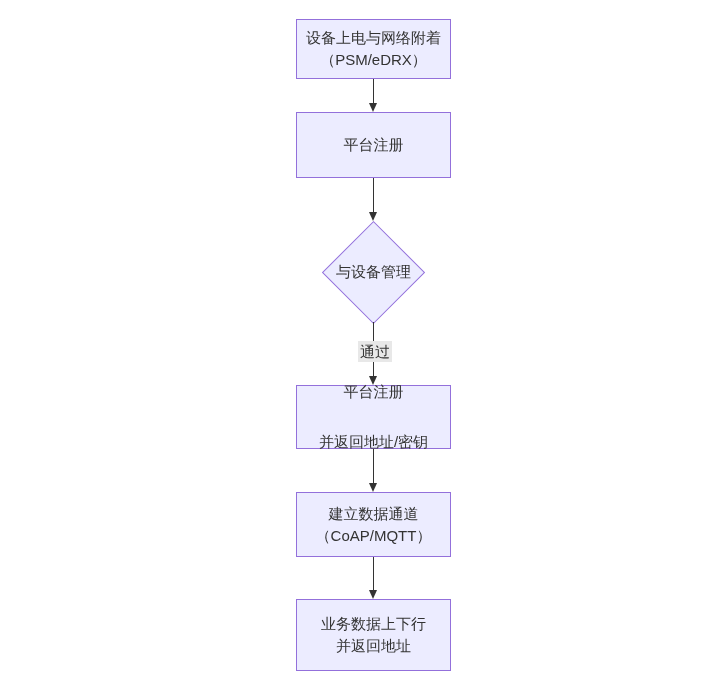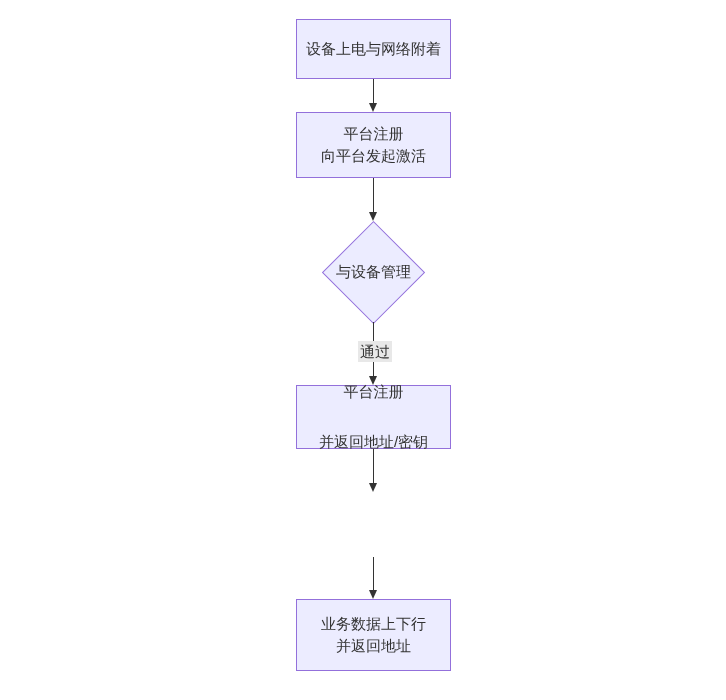--- a/index.html
+++ b/index.html
@@ -102,47 +102,51 @@
     white-space: nowrap;
   }
 </style>
 </head>
 <body>
 
 <div id="canvas">
 
   <div class="node" id="node-power">
     <span>设备上电与网络附着</span>
+    <span>（PSM/eDRX）</span>
   </div>
 
   <div class="arrow" id="arrow-1"></div>
 
   <div class="node" id="node-boot">
     <span>平台注册</span>
-    <span>向平台发起激活</span>
   </div>
 
   <div class="arrow" id="arrow-2"></div>
 
   <div class="diamond-wrap">
     <div class="diamond-shape"></div>
     <div class="diamond-label">与设备管理</div>
   </div>
 
   <div class="arrow" id="arrow-3"></div>
 
   <div class="edge-label">通过</div>
 
   <div class="node" id="node-reg">
     <span>平台注册</span>
     <span>并返回地址/密钥</span>
   </div>
 
   <div class="arrow" id="arrow-4"></div>
 
+  <div class="node" id="node-chan">
+    <span>建立数据通道</span>
+    <span>（CoAP/MQTT）</span>
+  </div>
 
   <div class="arrow" id="arrow-5"></div>
 
   <div class="node" id="node-biz">
     <span>业务数据上下行</span>
     <span>并返回地址</span>
   </div>
 
 </div>
 

